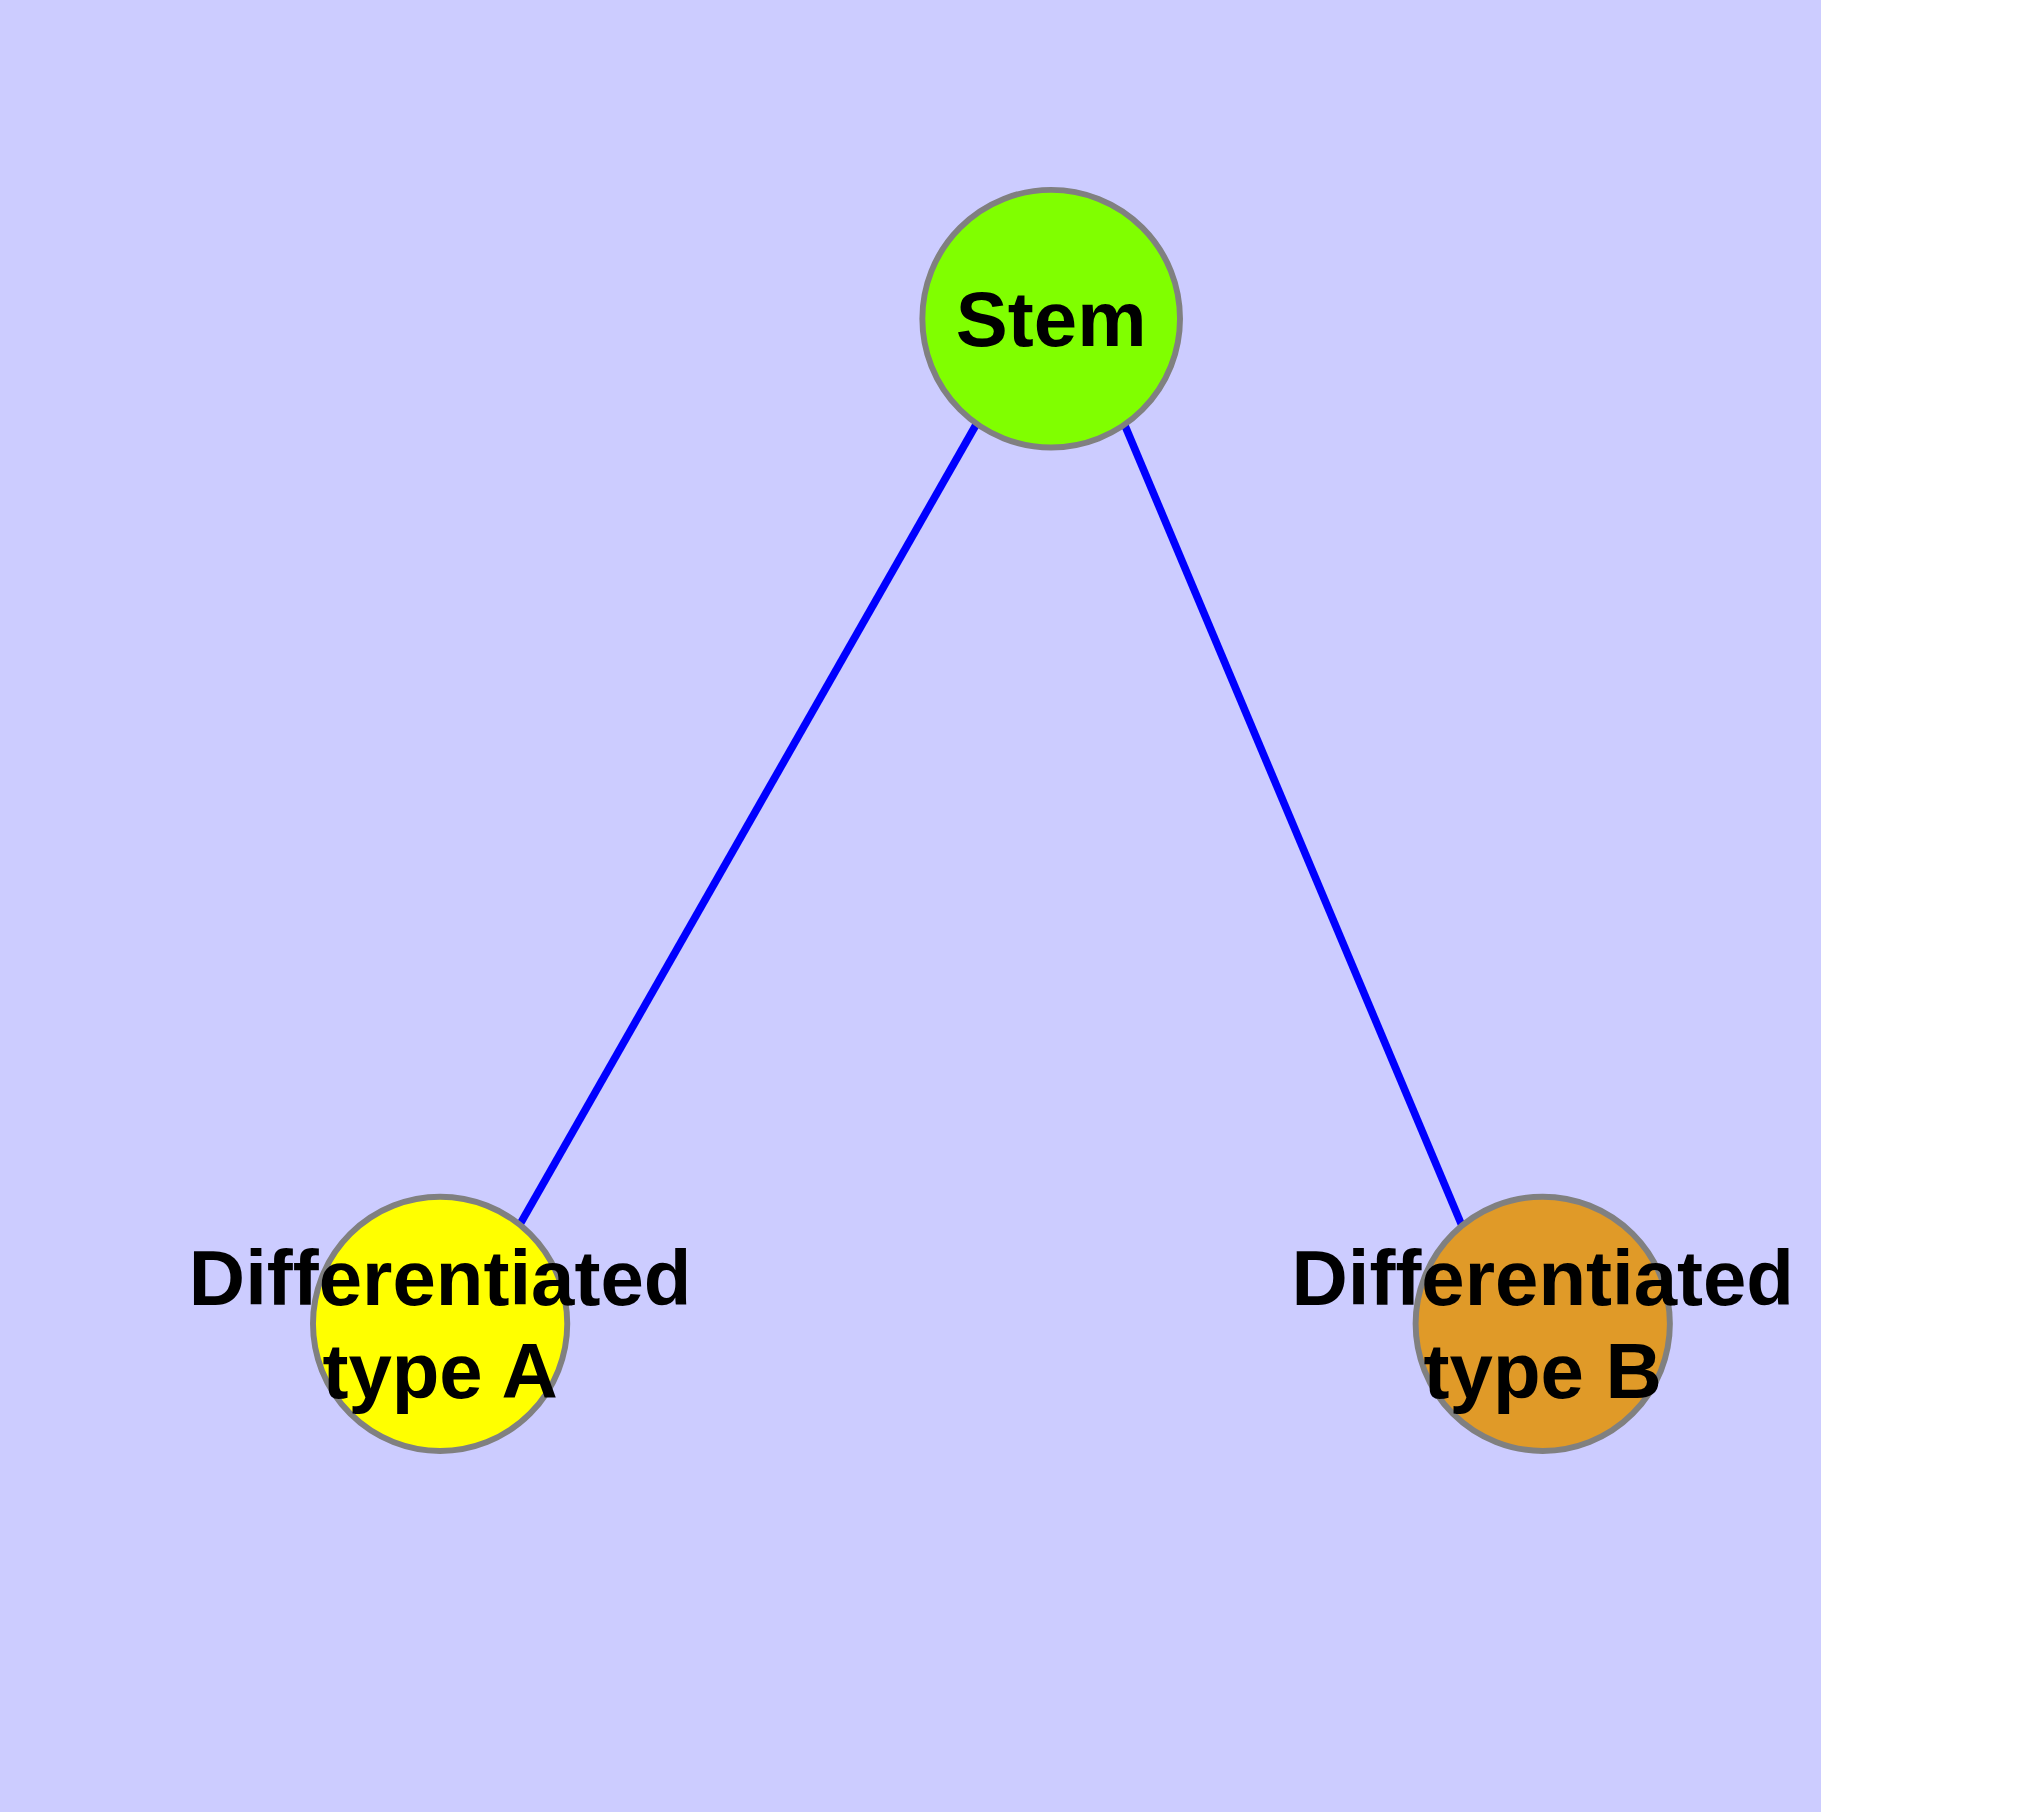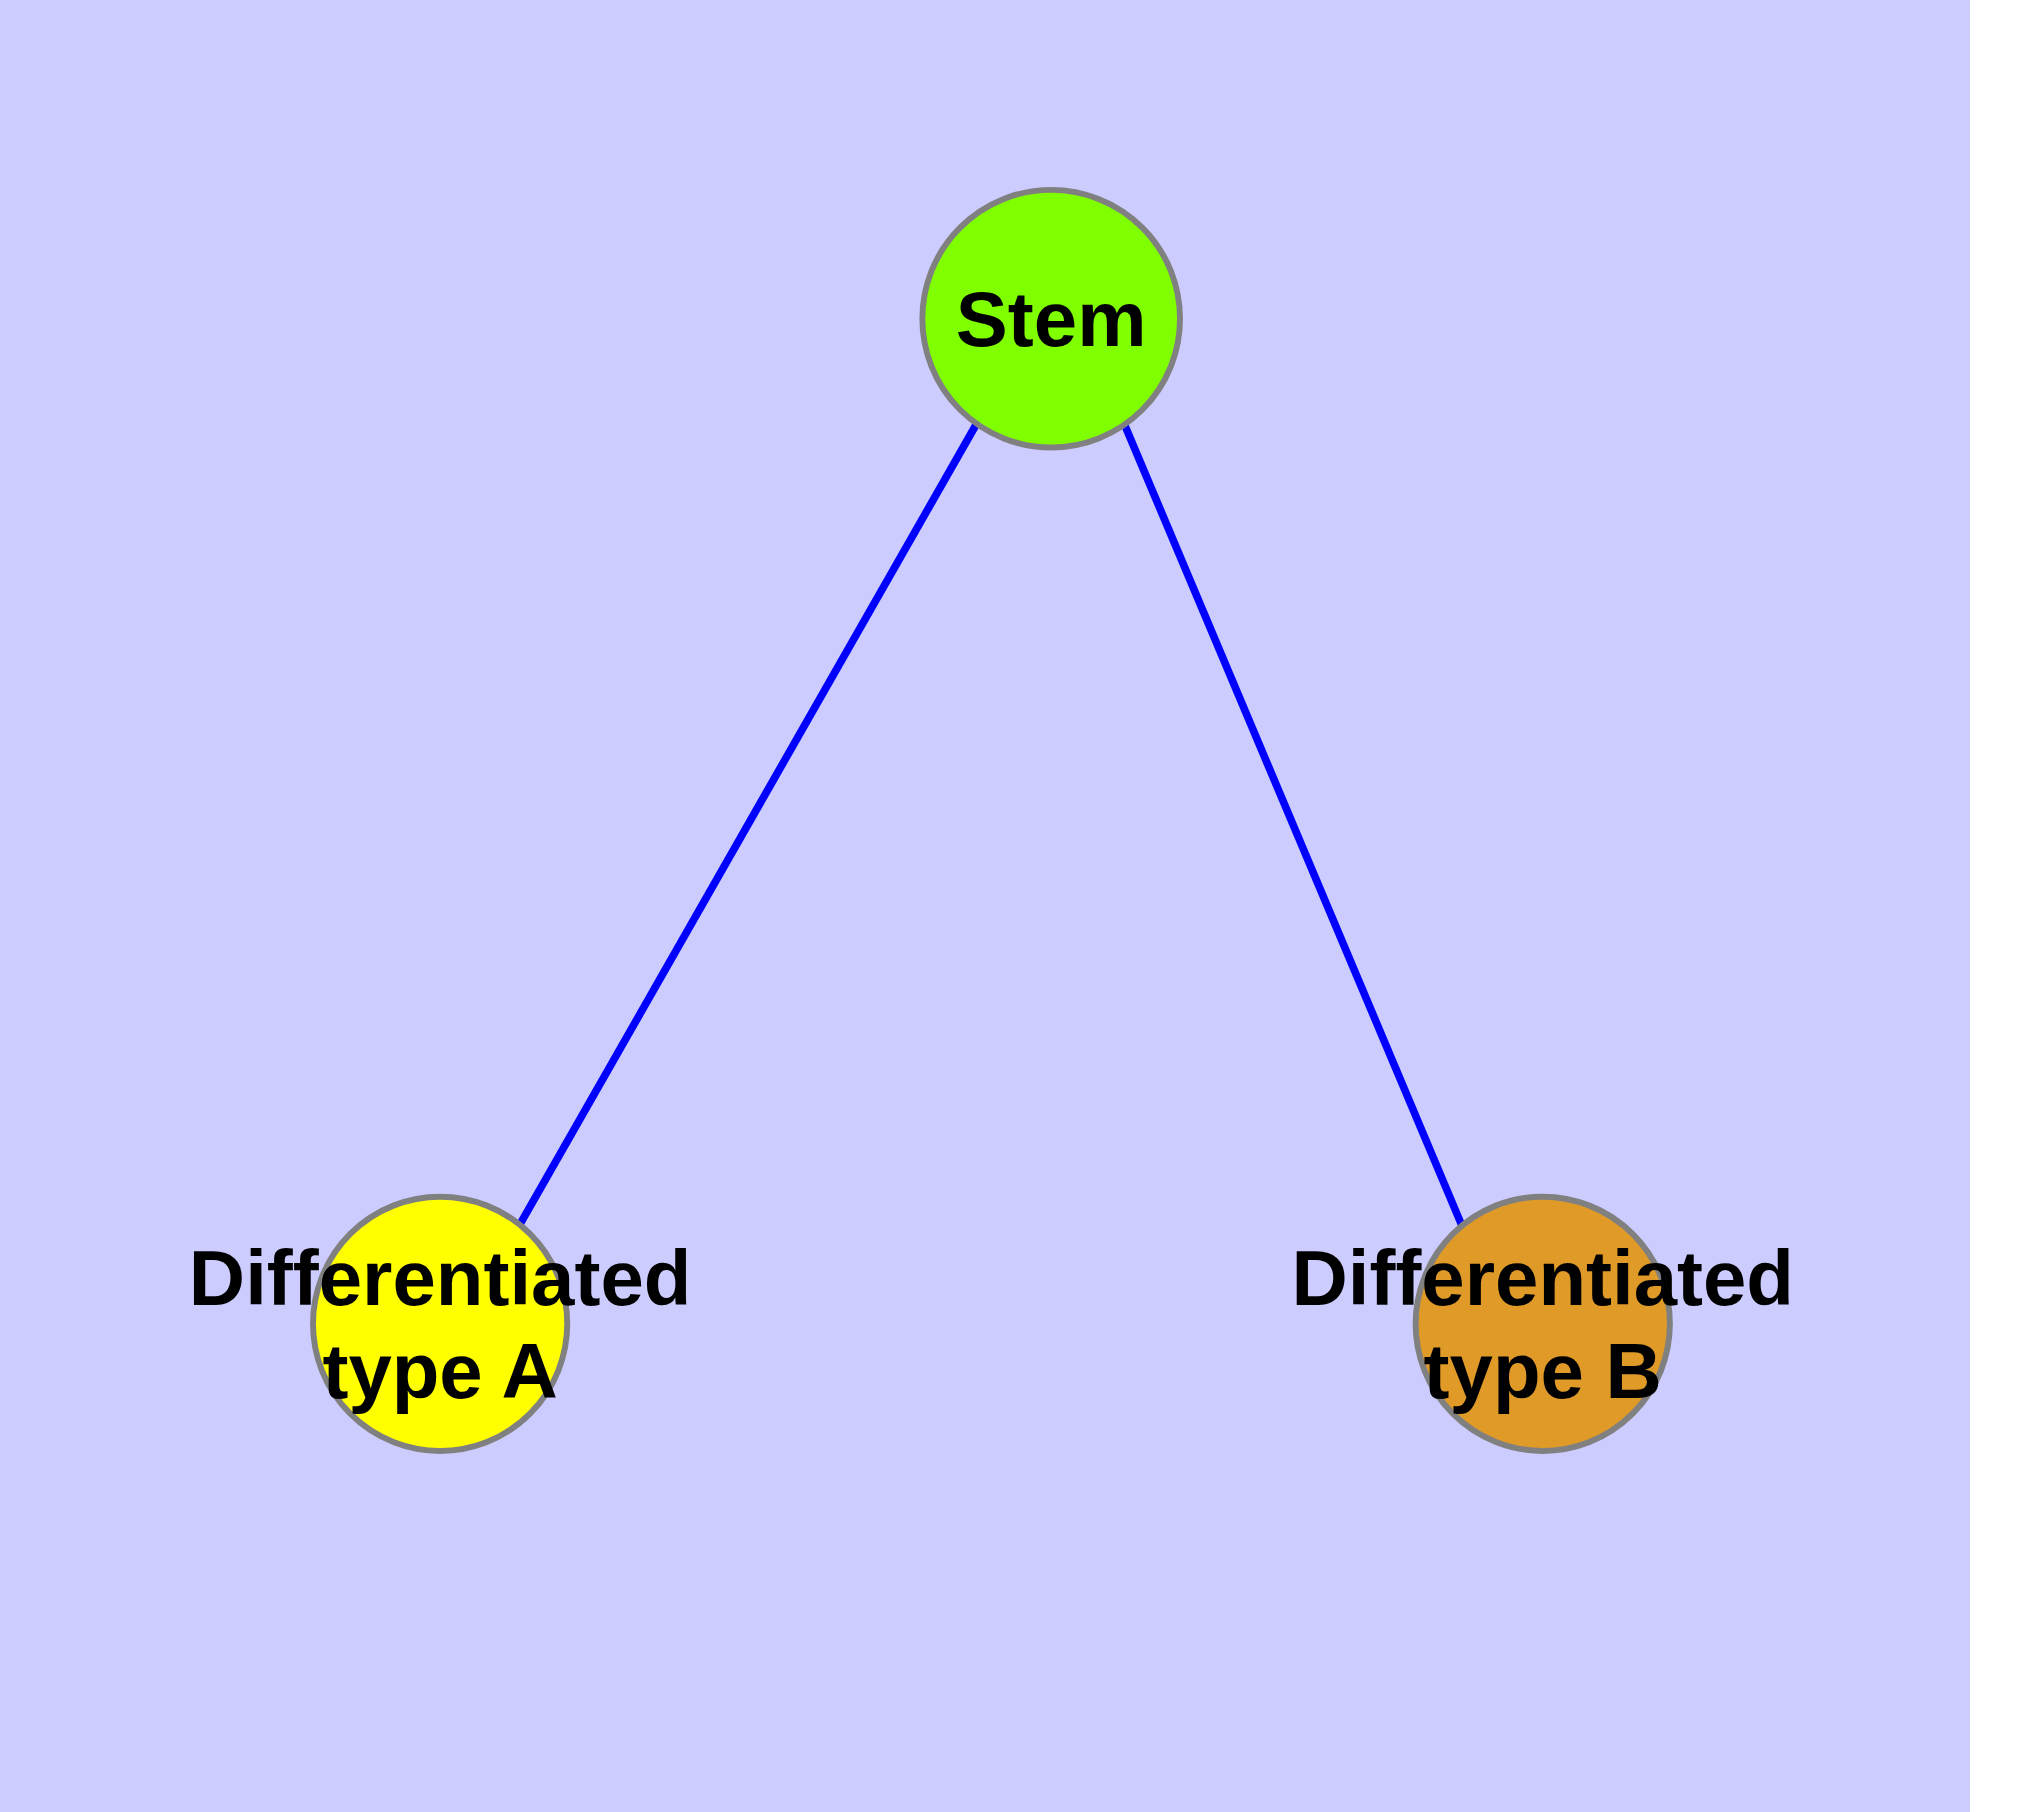--- a/index.html
+++ b/index.html
@@ -33,21 +33,21 @@
     font-weight: bold;
     fill: #000000;
     text-anchor: middle;
     font-family: "Liberation Sans", "DejaVu Sans", sans-serif;
     paint-order: normal;
   }
 </style>
 </head>
 <body>
 
-<div id="canvas" style="width: 1970px; height: 1812px;">
+<div id="canvas" style="width: 1821px; height: 1812px;">
 
   <div id="bg-rect" style="background: rgb(204, 204, 255);"></div>
 
   <svg id="graph-svg" viewBox="0 0 2384 2138" xmlns="http://www.w3.org/2000/svg" style="width: 2021px; height: 1812px;">
 
     <g id="edges-layer">
       <line class="graph-edge" id="edge-0" x1="1152" y1="500" x2="613" y2="1445" stroke="#0000ff" stroke-width="9" stroke-linecap="butt"></line>
       <line class="graph-edge" id="edge-1" x1="1327" y1="502" x2="1725" y2="1447" stroke="#0000ff" stroke-width="9" stroke-linecap="butt"></line>
     </g>
 

